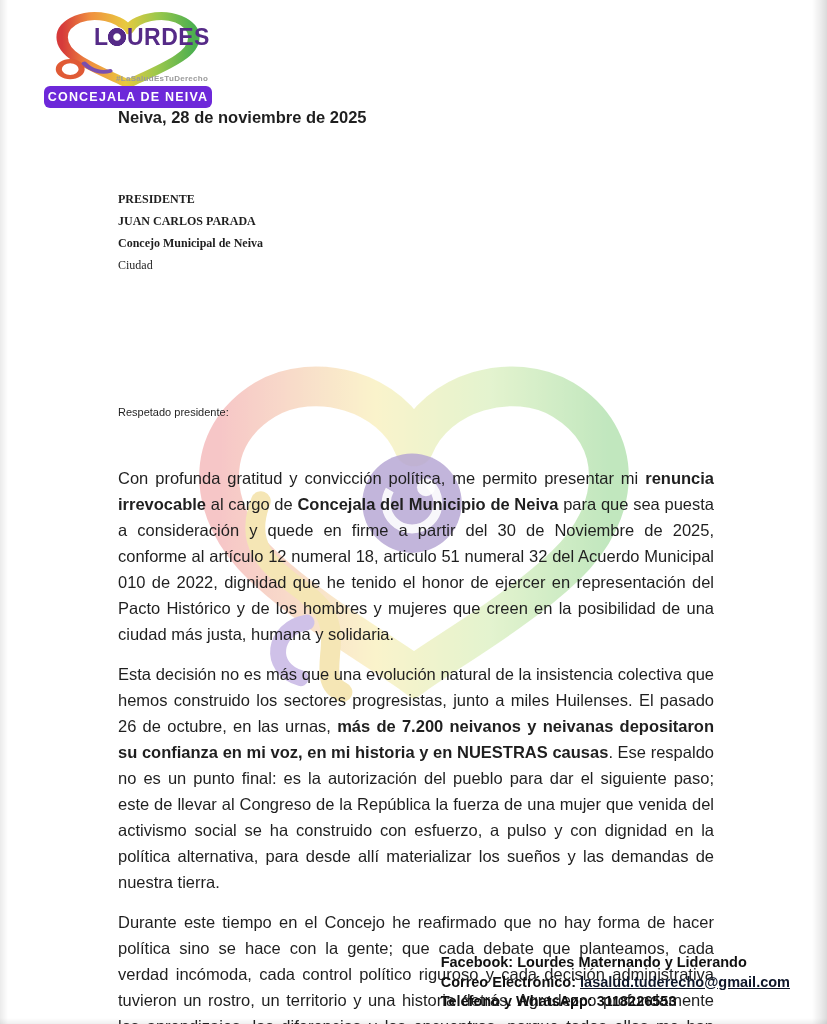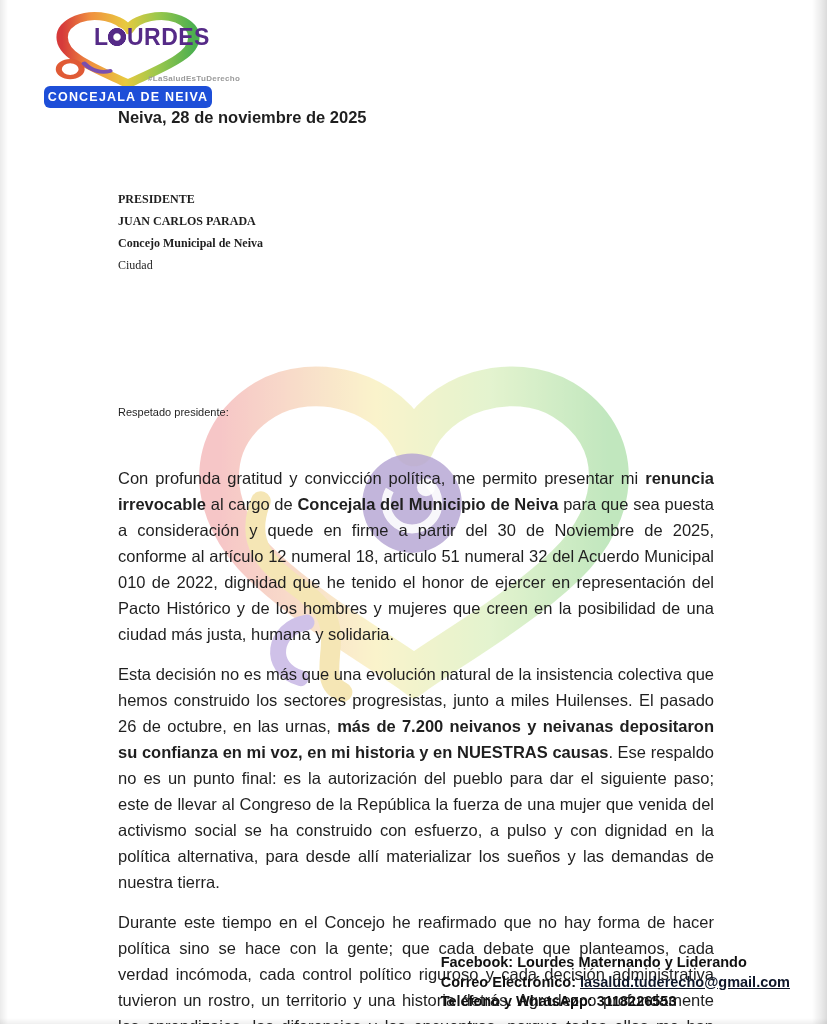--- a/index.html
+++ b/index.html
@@ -19,23 +19,23 @@
   
   .logo{position:absolute;left:44px;top:6px;width:178px;height:104px;}
   .logo-heart-svg{position:absolute;left:0;top:2px;width:168px;height:84px;}
   .logo-line1{position:absolute;left:50px;top:18px;font-size:23px;font-weight:bold;
     color:#552a87;letter-spacing:0.5px;}
   .logo-line2{position:absolute;left:56px;top:42px;font-size:23px;font-weight:bold;
     color:#c2410c;letter-spacing:0.5px;margin-top:36px;}
   .o-badge{position:absolute;left:63px;top:21px;width:20px;height:20px;border-radius:50%;
     background:radial-gradient(circle at 50% 50%, #ffffff 0 22%, #552a87 30% 62%, #ffffff 66% 72%, #552a87 76% 100%);}
   .logo-hashtag{position:absolute;left:72px;top:68px;font-size:8px;font-weight:bold;
-    color:#9a9a9a;letter-spacing:0.3px;margin-left:32px;}
+    color:#9a9a9a;letter-spacing:0.3px;}
   .logo-banner{position:absolute;left:0px;top:80px;width:168px;height:22px;
-    background:#1d4ed8;border-radius:6px;display:flex;align-items:center;justify-content:center;}
+    background:#6d28d9;border-radius:6px;display:flex;align-items:center;justify-content:center;}
   .logo-banner span{color:#ffffff;font-size:12.5px;font-weight:bold;letter-spacing:1.2px;}
 
   
   .watermark{position:absolute;left:158px;top:352px;width:512px;height:358px;opacity:0.55;
     pointer-events:none;}
 
   
   .abs{position:absolute;}
   .date{left:118px;top:108px;font-size:16.5px;font-weight:bold;}
   .recipient{left:118px;top:188px;font-size:12px;line-height:22px;font-family:Liberation Serif, serif;}

